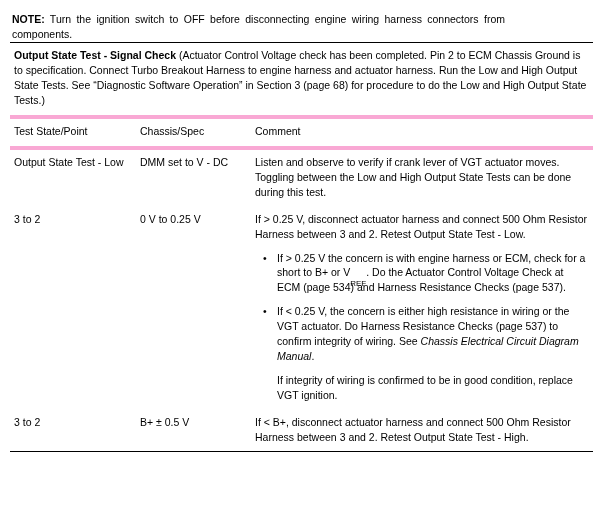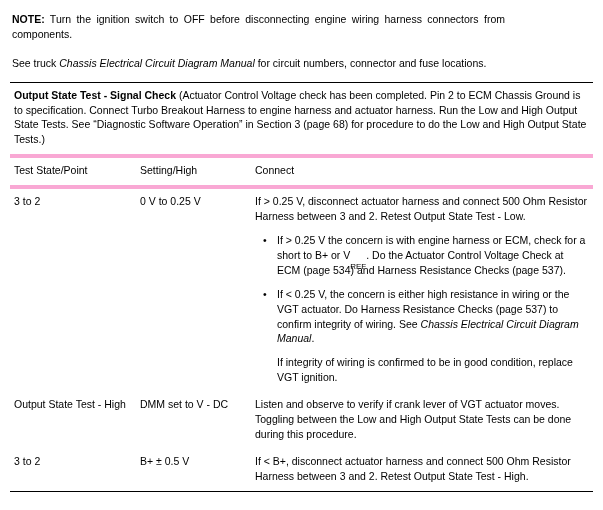--- a/index.html
+++ b/index.html
@@ -98,57 +98,56 @@
     top: 10px;
   }
 </style>
 </head>
 <body>
 
 <div class="page">
 
   <p class="note-block"><span class="lead">NOTE:</span><span> Turn the ignition switch to OFF before disconnecting engine wiring harness connectors from components.</span></p>
 
-  <p class="see-truck"><span>See truck </span><span class="italic">Chassis Electrical Circuit Diagram Manual</span><span> for circuit numbers, connector and fuse locations.</span></p>
 
   <table class="main">
     <colgroup>
       <col class="col1">
       <col class="col2">
       <col class="col3">
     </colgroup>
     <tbody>
       <tr class="rule-top thin-bottom">
         <td class="intro-cell" colspan="3"><span class="bold">Output State Test - Signal Check</span><span> (Actuator Control Voltage check has been completed.  Pin 2 to ECM Chassis Ground is to specification.  Connect Turbo Breakout Harness to engine harness and actuator harness.  Run the Low and High Output State Tests.  See “Diagnostic Software Operation” in Section 3 (page 68) for procedure to do the Low and High Output State Tests.)</span></td>
       </tr>
       <tr class="hdr thin-bottom">
         <td>Test State/Point</td>
-        <td>Setting/High</td>
-        <td>Connect</td>
+        <td>Chassis/Spec</td>
+        <td>Comment</td>
       </tr>
 
+      <tr>
+        <td>Output State Test - Low</td>
+        <td>DMM set to V - DC</td>
+        <td>Listen and observe to verify if crank lever of VGT actuator moves.  Toggling between the Low and High Output State Tests can be done during this test.</td>
+      </tr>
 
       <tr>
         <td>3 to 2</td>
         <td>0 V to 0.25 V</td>
         <td>
           <div>If &gt; 0.25 V, disconnect actuator harness and connect 500 Ohm Resistor Harness between 3 and 2.  Retest Output State Test - Low.</div>
           <ul class="bullets">
             <li><span class="dot">•</span><span>If &gt; 0.25 V the concern is with engine harness or ECM, check for a short to B+ or V</span><sub>REF</sub><span>.  Do the Actuator Control Voltage Check at ECM (page 534) and Harness Resistance Checks (page 537).</span></li>
             <li><span class="dot">•</span><span>If &lt; 0.25 V, the concern is either high resistance in wiring or the VGT actuator.  Do Harness Resistance Checks (page 537) to confirm integrity of wiring.  See </span><span class="italic">Chassis Electrical Circuit Diagram Manual</span><span>.</span></li>
           </ul>
           <div class="indent-para">If integrity of wiring is confirmed to be in good condition, replace VGT ignition.</div>
         </td>
       </tr>
 
-      <tr>
-        <td>Output State Test - High</td>
-        <td>DMM set to V - DC</td>
-        <td>Listen and observe to verify if crank lever of VGT actuator moves.  Toggling between the Low and High Output State Tests can be done during this procedure.</td>
-      </tr>
 
       <tr class="rule-bottom">
         <td>3 to 2</td>
         <td>B+ ± 0.5 V</td>
         <td>If &lt; B+, disconnect actuator harness and connect 500 Ohm Resistor Harness between 3 and 2.  Retest Output State Test - High.</td>
       </tr>
     </tbody>
   </table>
 
 </div>

